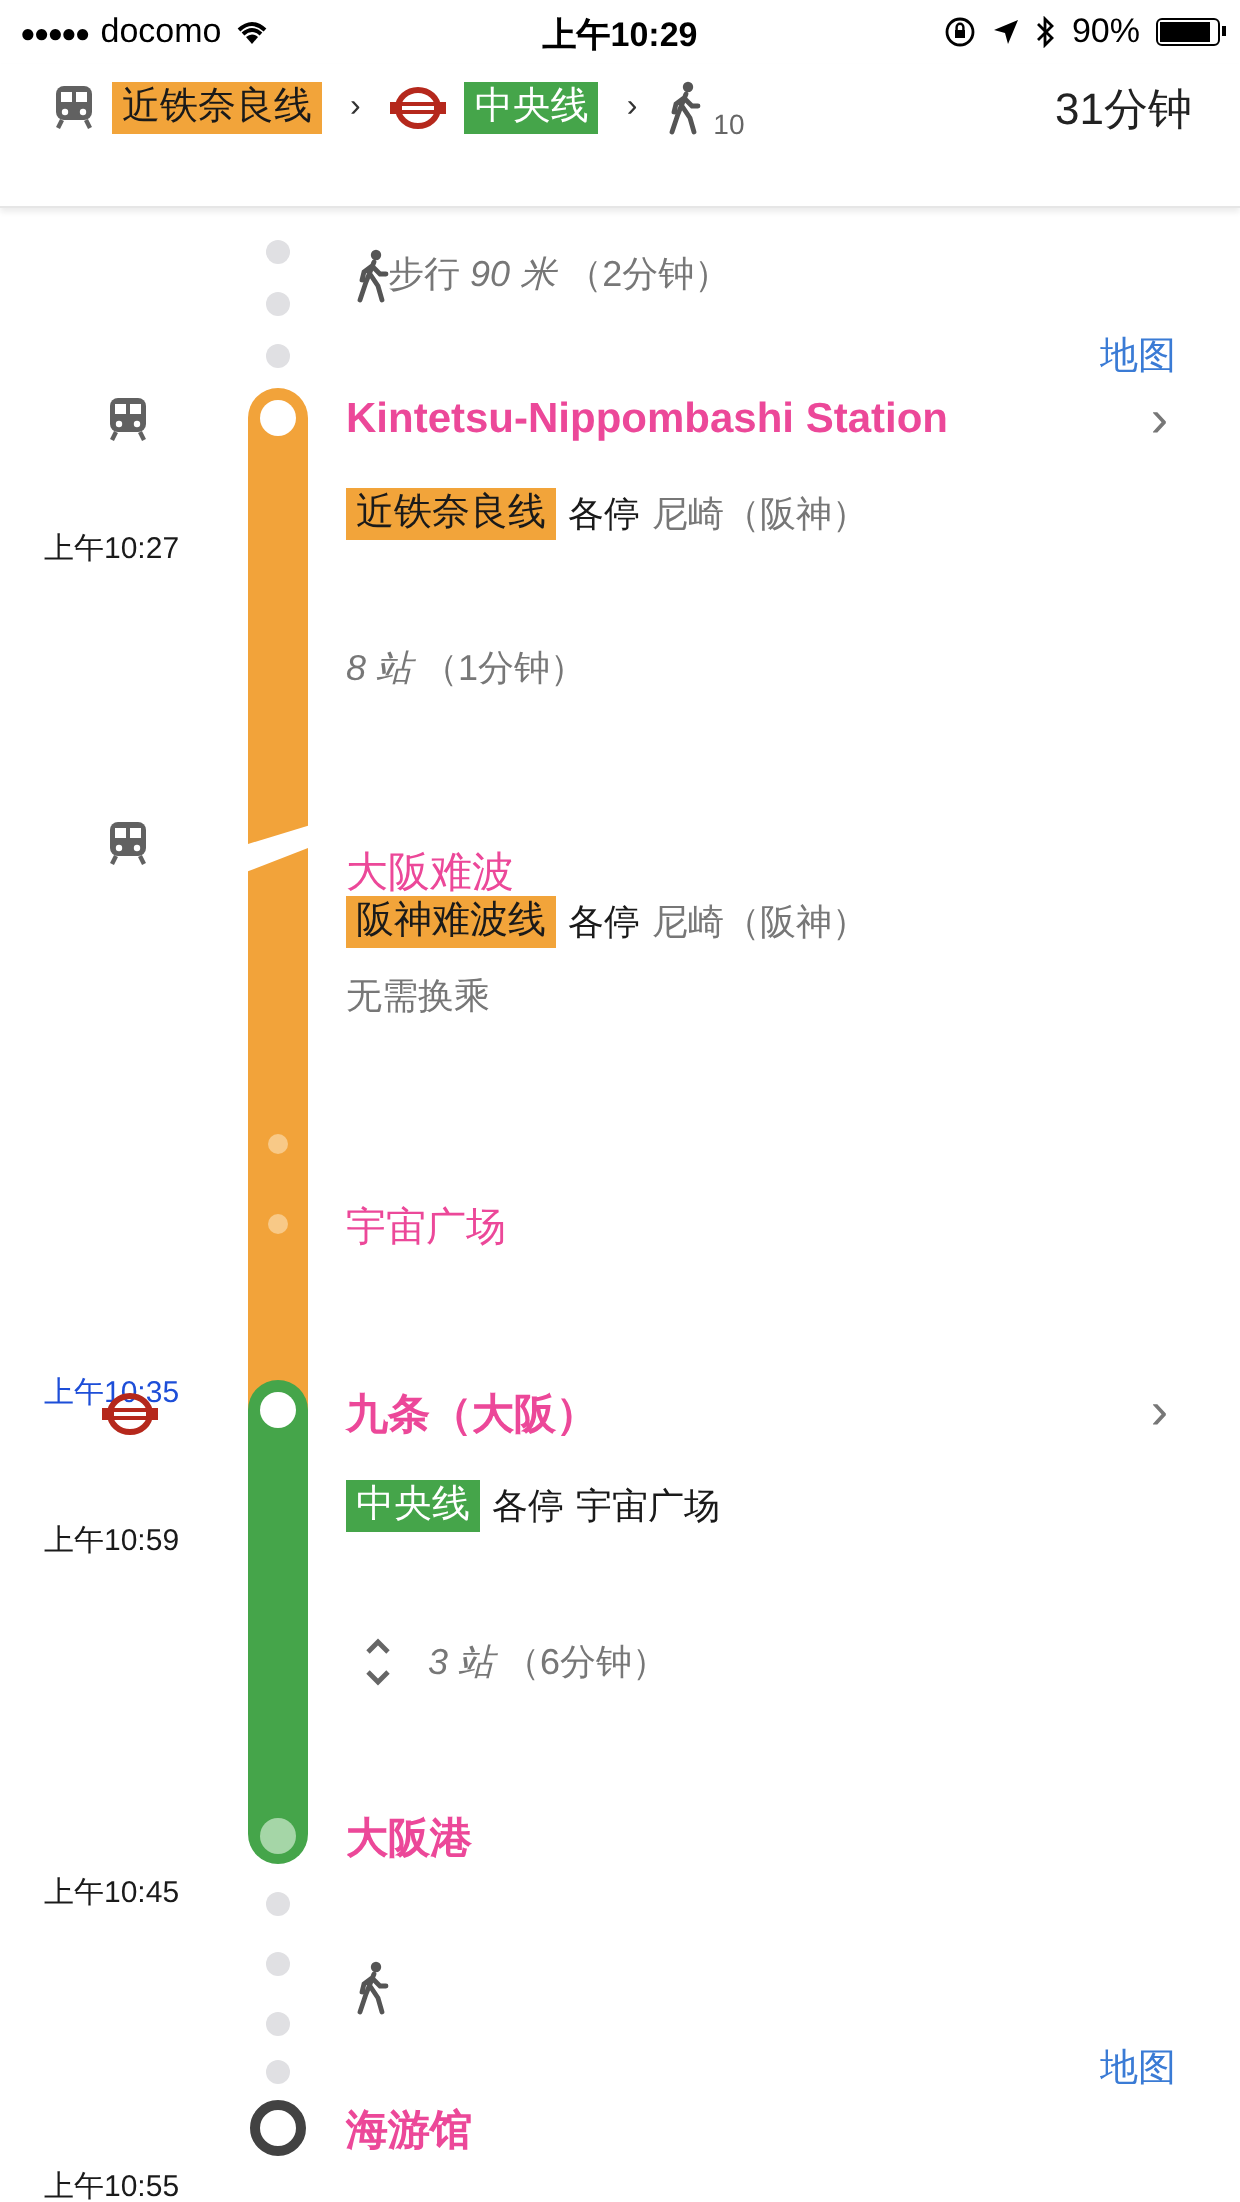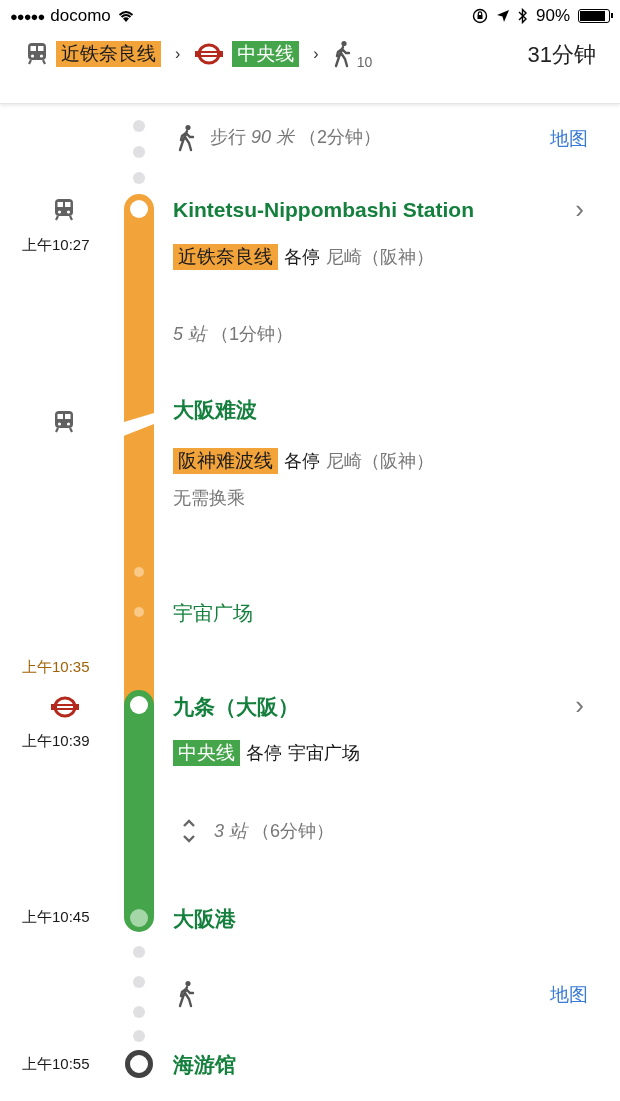--- a/index.html
+++ b/index.html
@@ -28,48 +28,49 @@
 
   
   .timeline { position: absolute; left: 0; top: 104px; width: 620px; height: 997px; }
   .dot { position: absolute; width: 12px; height: 12px; border-radius: 50%; background: #e0e0e3; left: 133px; }
   .bar { position: absolute; left: 124px; width: 30px; }
   .bar.orange { background: #f2a33a; }
   .bar.green { background: #45a54a; }
   .stop-circle { position: absolute; width: 18px; height: 18px; border-radius: 50%; background: #fff; left: 130px; }
   .mini-dot { position: absolute; width: 10px; height: 10px; border-radius: 50%; background: #f8c987; left: 134px; }
 
-  .time { position: absolute; left: 22px; width: 86px; font-size: 15px; color: #1a1a1a; text-align: left; }
-  .time.gray { color: #a16207; }
+  .time { position: absolute; left: 22px; width: 86px; font-size: 15px; color: #1a1a1a; text-align: left; margin-top: 29px; }
+  .time.gray { color: #1d4ed8; }
   .icon-left { position: absolute; left: 53px; }
 
-  .title { position: absolute; left: 173px; font-size: 21px; color: #15803d; }
+  .title { position: absolute; left: 173px; font-size: 21px; color: #ec4899; }
   .title.en { font-weight: bold; font-size: 21px; }
   .sub { position: absolute; left: 173px; font-size: 18px; color: #1a1a1a; display: flex; align-items: center; gap: 6px; }
   .sub .gray { color: #777; }
   .muted { position: absolute; left: 173px; font-size: 18px; color: #777; }
   .muted i { font-style: italic; }
   .chev { position: absolute; right: 36px; font-size: 26px; color: #777; }
-  .maplink { position: absolute; right: 32px; font-size: 19px; color: #3a7bd5; }
+  .maplink { position: absolute; right: 32px; font-size: 19px; color: #3a7bd5; margin-top: 39px; }
 
   .annotation { position: absolute; left: 324px; top: 382px; width: 290px; font-size: 21px; line-height: 29px; color: #111; }
 </style>
 </head>
 <body>
 
 <div class="statusbar">
   <div class="left">
     <span class="dots">●●●●●</span>
     <span>docomo</span>
     <svg width="18" height="14" viewBox="0 0 18 14">
         <path d="M9 13 L6 9.5 Q9 7 12 9.5 Z" fill="#000"></path>
         <path d="M2.5 6 Q9 0 15.5 6" stroke="#000" stroke-width="2" fill="none"></path>
         <path d="M4.5 8 Q9 4 13.5 8" stroke="#000" stroke-width="2" fill="none"></path>
       </svg>
   </div>
+  <div class="center">上午10:29</div>
   <div class="right">
     <svg width="16" height="16" viewBox="0 0 16 16">
         <circle cx="8" cy="8" r="6.5" stroke="#000" stroke-width="1.4" fill="none"></circle>
         <rect x="5.5" y="7" width="5" height="4" fill="#000"></rect>
         <path d="M6.3 7 V5.6 a1.7 1.7 0 0 1 3.4 0 V7" stroke="#000" stroke-width="1.2" fill="none"></path>
       </svg>
     <svg width="14" height="14" viewBox="0 0 14 14">
         <path d="M13 1 L1 6 L6.5 7.5 L8 13 Z" fill="#000"></path>
       </svg>
     <svg width="10" height="16" viewBox="0 0 10 16">
@@ -113,21 +114,21 @@
 <div class="timeline">
 
   <div class="dot" style="top:16px"></div>
   <div class="dot" style="top:42px"></div>
   <div class="dot" style="top:68px"></div>
 
   <svg style="position:absolute;left:177px;top:20px" width="18" height="28" viewBox="0 0 18 28">
       <circle cx="11" cy="3.5" r="2.6" fill="#555"></circle>
       <path d="M10 7 L6 17 L3 26 M8 13 L12 19 L14 26 M9 9 L13 13 L16 13 M9 9 L5 12 L4 16" stroke="#555" stroke-width="2.4" fill="none" stroke-linecap="round"></path>
     </svg>
-  <div class="muted" style="left:210px;top:21px">
+  <div class="muted" style="left:194px;top:21px">
     <span>步行 </span><i>90 米</i>
     <span>（2分钟）</span>
   </div>
   <div class="maplink" style="top:22px">地图</div>
 
   <div class="bar orange" style="top:90px;height:228px;border-radius:15px 15px 0 0;clip-path:polygon(0 0,100% 0,100% 96%,0 100%)"></div>
 
   <div class="bar orange" style="top:320px;height:292px;clip-path:polygon(0 4%,100% 0,100% 100%,0 100%)"></div>
 
   <div class="bar green" style="top:586px;height:242px;border-radius:15px"></div>
@@ -148,48 +149,48 @@
     </svg>
   <div class="time" style="top:132px">上午10:27</div>
   <div class="title en" style="top:94px">Kintetsu-Nippombashi Station</div>
   <div class="chev" style="top:90px">›</div>
   <div class="sub" style="top:140px">
     <span class="badge orange">近铁奈良线</span>
     <span>各停</span>
     <span class="gray">尼崎（阪神）</span>
   </div>
   <div class="muted" style="top:218px">
-    <i>5 站</i>
+    <i>8 站</i>
     <span>（1分钟）</span>
   </div>
 
   <svg class="icon-left" style="top:306px" width="22" height="24" viewBox="0 0 22 24">
       <rect x="2" y="1" width="18" height="17" rx="4" fill="#616161"></rect>
       <rect x="4.5" y="4" width="5.5" height="5" fill="#fff"></rect>
       <rect x="12" y="4" width="5.5" height="5" fill="#fff"></rect>
       <circle cx="6.5" cy="14" r="1.6" fill="#fff"></circle>
       <circle cx="15.5" cy="14" r="1.6" fill="#fff"></circle>
       <path d="M5 18 L3 22 M17 18 L19 22" stroke="#616161" stroke-width="2.2"></path>
     </svg>
-  <div class="title" style="top:292px;font-weight:bold">大阪难波</div>
+  <div class="title" style="top:318px;font-weight:normal">大阪难波</div>
   <div class="sub" style="top:344px">
     <span class="badge orange">阪神难波线</span>
     <span>各停</span>
     <span class="gray">尼崎（阪神）</span>
   </div>
   <div class="muted" style="top:382px">无需换乘</div>
   <div class="title" style="top:496px;font-size:20px">宇宙广场</div>
   <div class="time gray" style="top:554px">上午10:35</div>
 
   <svg class="icon-left" style="top:592px;left:50px" width="30" height="22" viewBox="0 0 30 22">
       <ellipse cx="15" cy="11" rx="10" ry="9" stroke="#b5281c" stroke-width="3" fill="none"></ellipse>
       <rect x="1" y="8" width="28" height="6" fill="#b5281c"></rect>
       <rect x="7" y="10" width="16" height="2" fill="#fff"></rect>
     </svg>
-  <div class="time" style="top:628px">上午10:39</div>
+  <div class="time" style="top:628px">上午10:59</div>
   <div class="title" style="top:589px;font-weight:bold">九条（大阪）</div>
   <div class="chev" style="top:586px">›</div>
   <div class="sub" style="top:636px">
     <span class="badge green">中央线</span>
     <span>各停</span>
     <span>宇宙广场</span>
   </div>
   <svg style="position:absolute;left:181px;top:712px" width="16" height="30" viewBox="0 0 16 30">
       <path d="M3 10 L8 5 L13 10 M3 20 L8 25 L13 20" stroke="#666" stroke-width="2.4" fill="none"></path>
     </svg>

